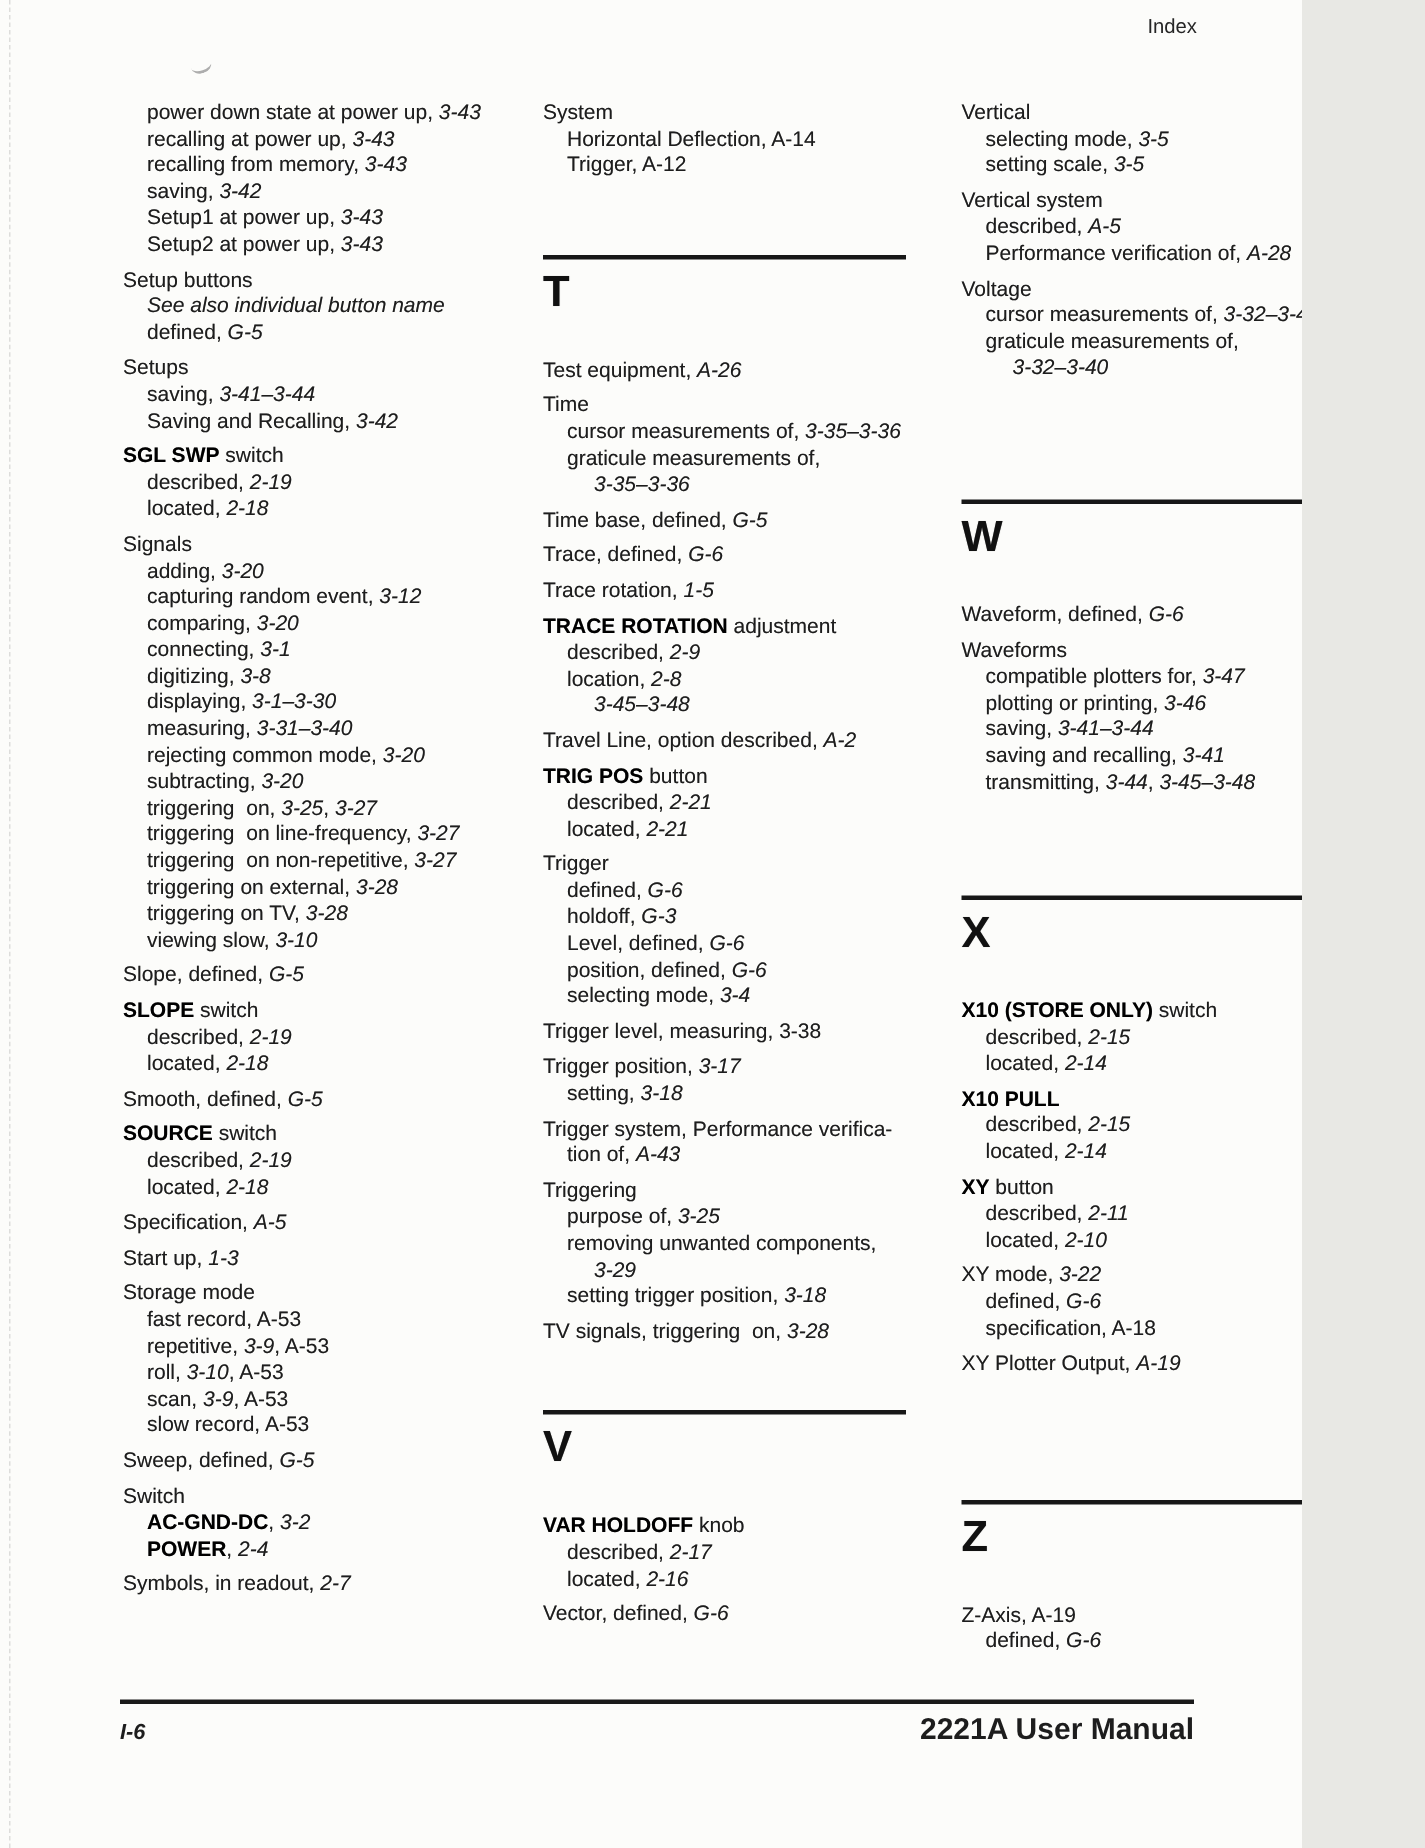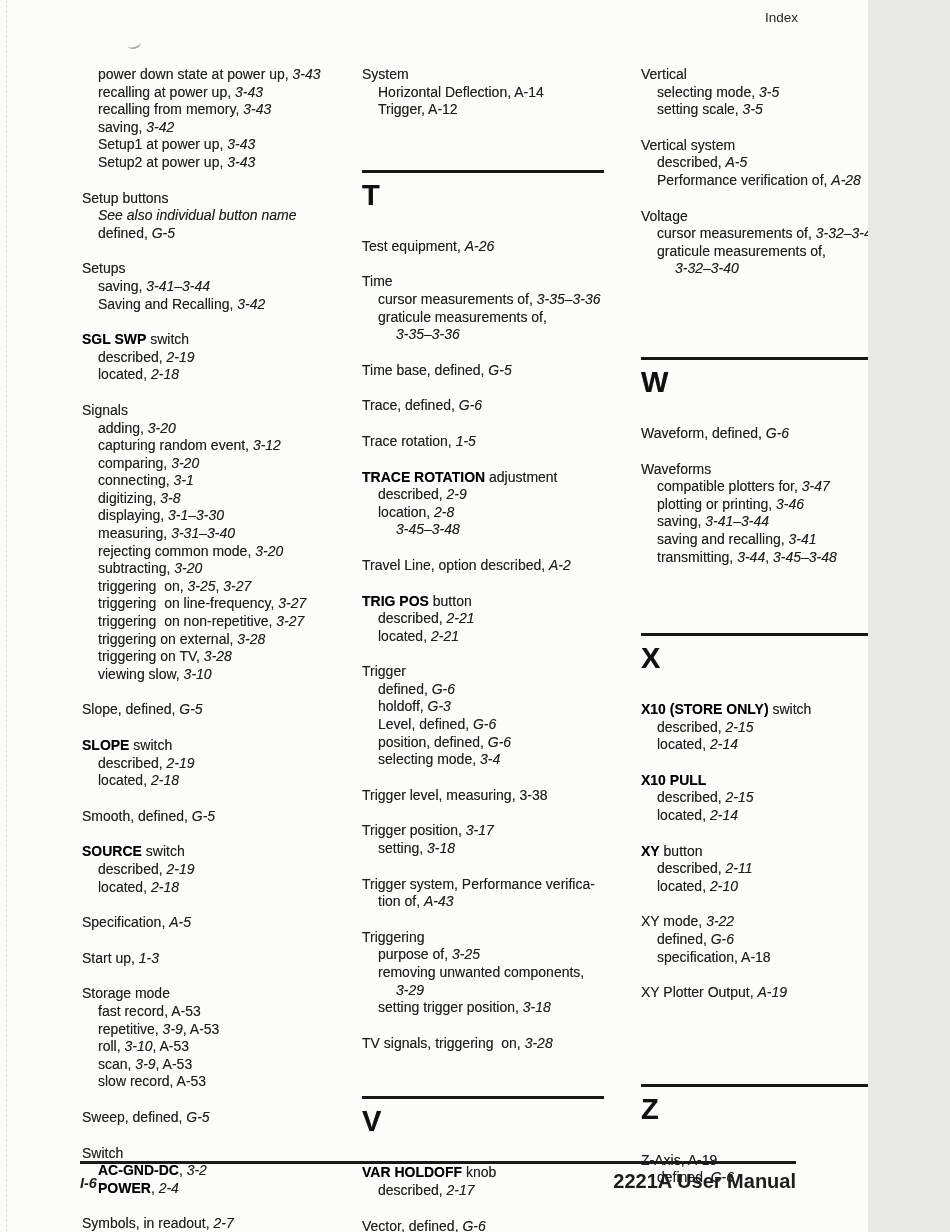--- a/index.html
+++ b/index.html
@@ -18,35 +18,35 @@
   .col2{left:362px;}
   .col3{left:641px;}
   .entry{
     font-size:14px;line-height:17.6px;white-space:pre;
     text-shadow:0 0 0.4px rgba(20,20,20,.45);
   }
   .entry .b{font-weight:700;color:#000000;}
   .entry .i{font-style:italic;}
   .l1{padding-left:16px;}
   .l2{padding-left:34px;}
-  .group{margin-top:18px;}
+  .group{margin-top:6px;}
   .section .rule{width:242px;border-top:3px solid #171717;height:0;}
   .section .letter{
     font-size:29px;font-weight:700;line-height:29px;color:#111;
     margin:8px 0 28px 0;text-shadow:0 0 0.5px rgba(0,0,0,.5);
   }
   .s-T{margin-top:51px;}
   .s-V{margin-top:44px;}
   .s-W{margin-top:79px;}
   .s-X{margin-top:67px;}
   .s-Z{margin-top:82px;}
   .footer{
     position:absolute;left:80px;right:72px;top:1133px;
     border-top:3px solid #1a1a1a;padding-top:6px;
-    display:flex;justify-content:space-between;align-items:baseline;margin-top:28px;
+    display:flex;justify-content:space-between;align-items:baseline;
   }
   .footer .pageno{font-size:14.5px;font-weight:700;font-style:italic;}
   .footer .manual{font-size:20px;font-weight:700;}
   .artifact{position:absolute;}
   .edge-dots{left:6px;top:0;bottom:0;width:0;border-left:1px dashed rgba(60,60,60,.16);}
   .squiggle{left:127px;top:38px;width:14px;height:9px;border-bottom:2px solid #8d8d8d;
     border-radius:50%;transform:rotate(-18deg);opacity:.7;}
   .ink-mark{left:926px;top:1208px;width:9px;height:16px;background:#242424;border-radius:1px;}
   .curl1{left:888px;top:443px;width:16px;height:13px;border:1.5px solid rgba(120,120,120,.28);
     border-radius:50% 50% 60% 40%;border-left-color:transparent;}
@@ -153,20 +153,21 @@
       <div class="entry l1"><span>removing unwanted components,</span></div>
       <div class="entry l2"><span class="i">3-29</span></div>
       <div class="entry l1"><span>setting trigger position, </span><span class="i">3-18</span></div>
       <div class="entry l0 group"><span>TV signals, triggering  on, </span><span class="i">3-28</span></div>
       <div class="section s-V">
         <div class="rule"></div>
         <div class="letter">V</div>
       </div>
       <div class="entry l0"><span class="b">VAR HOLDOFF</span><span> knob</span></div>
       <div class="entry l1"><span>described, </span><span class="i">2-17</span></div>
+      <div class="entry l1"><span>located, </span><span class="i">2-16</span></div>
       <div class="entry l0 group"><span>Vector, defined, </span><span class="i">G-6</span></div>
     </div>
   <div class="col col3">
       <div class="entry l0"><span>Vertical</span></div>
       <div class="entry l1"><span>selecting mode, </span><span class="i">3-5</span></div>
       <div class="entry l1"><span>setting scale, </span><span class="i">3-5</span></div>
       <div class="entry l0 group"><span>Vertical system</span></div>
       <div class="entry l1"><span>described, </span><span class="i">A-5</span></div>
       <div class="entry l1"><span>Performance verification of, </span><span class="i">A-28</span></div>
       <div class="entry l0 group"><span>Voltage</span></div>

